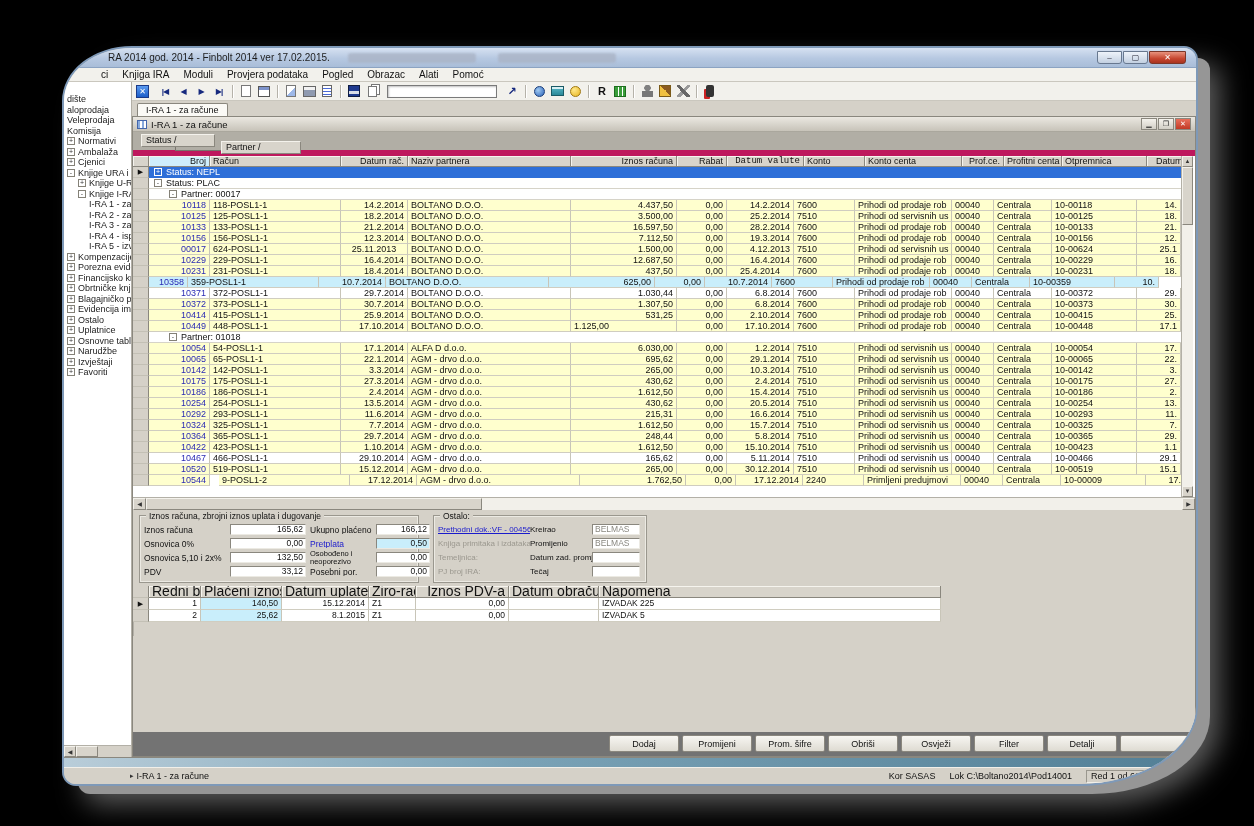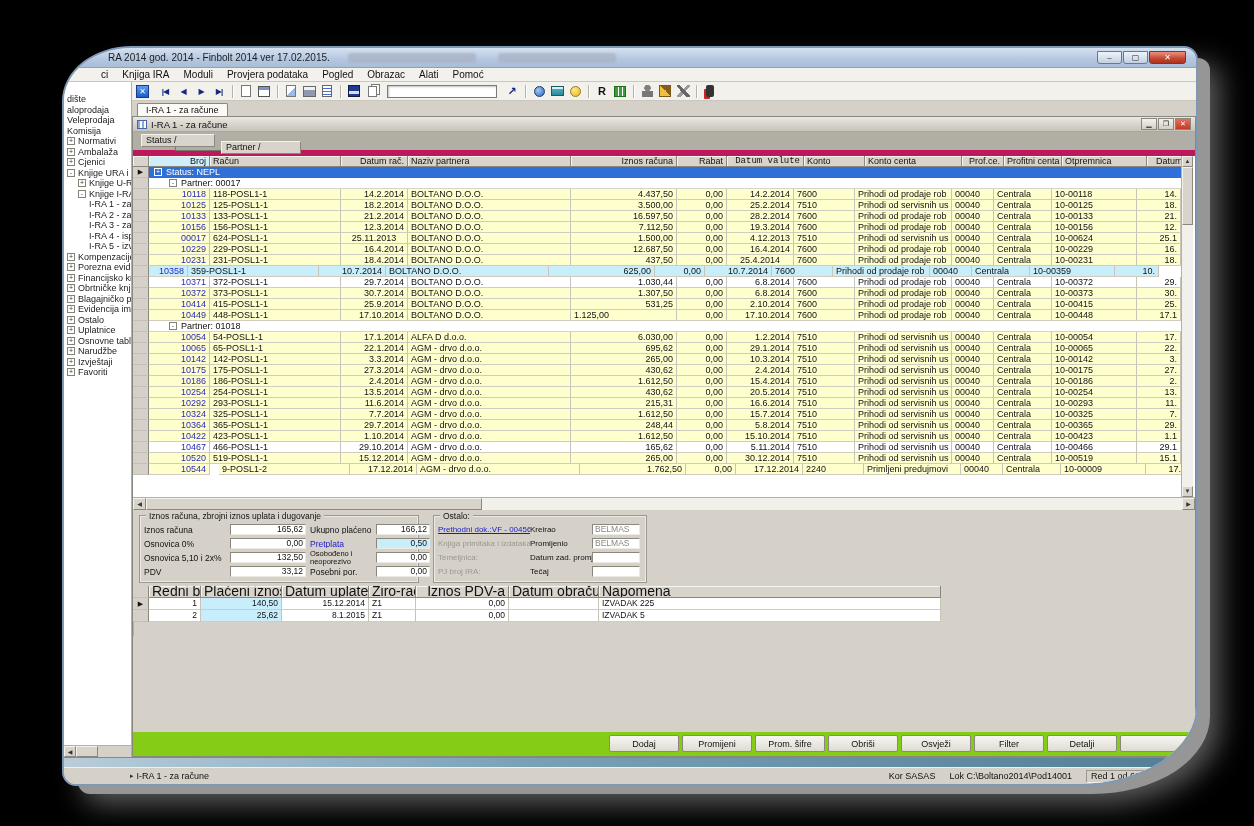--- a/index.html
+++ b/index.html
@@ -194,21 +194,21 @@
   .pcell { background:#fff; border-right:1px solid #c8c5b8; border-bottom:1px solid #d0cdc0;
     font-size:8.5px; line-height:11px; padding:0 3px; overflow:hidden; white-space:nowrap; color:#111; }
   .pcell.cyan { background:#c9eefb; }
   .pgutter { width:16px; flex:0 0 16px; background:#d5d1c8; border-right:1px solid #8a877e;
     border-bottom:1px solid #c3c0b5; font-size:7px; line-height:11px; text-align:center; color:#111; }
   .pay-fill { width:808px; height:14px; border-left:1px solid #b3b0a7; }
 
   .filler { flex:1 1 auto; background:#d5d1c8; }
 
   
-  .buttons-row { flex:0 0 24px; display:flex; justify-content:flex-end; gap:3px; padding:3px 5px; background:#84cc16; }
+  .buttons-row { flex:0 0 24px; display:flex; justify-content:flex-end; gap:3px; padding:3px 5px; background:#737373; }
   .abtn { width:70px; height:17px; font-size:9px; color:#111; background:linear-gradient(#f7f6f2,#dedbd2);
     border:1px solid #8a877e; border-radius:2px; font-family:inherit; }
 
   
   .bottom-strip { flex:0 0 10px; background:linear-gradient(90deg,#b9cdd9,#7aa2b6 40%,#527f96); border-top:1px solid #8a877e; }
   .bottombar { flex:0 0 17px; display:flex; align-items:center; background:#d5d1c8;
     border-top:1px solid #f1efe9; font-size:9px; color:#111; padding:0 6px; }
   .bb-tab { margin-left:60px; display:flex; align-items:center; gap:3px; }
   .bb-arrow { font-size:7px; color:#333; }
   .bb-spacer { flex:1 1 auto; }
@@ -457,20 +457,27 @@
                 <div class="gcell hcell" data-name="grid-column-header-10" style="width: 58px; text-align: left;">Profitni centa</div>
                 <div class="gcell hcell" data-name="grid-column-header-11" style="width: 85px; text-align: left;">Otpremnica</div>
                 <div class="gcell hcell" data-name="grid-column-header-12" style="width: 44px; text-align: right;">Datum i</div>
               </div>
             <div class="grid-body" id="grid-body" data-name="grid-body">
                 <div class="grow sel" data-name="group-row">
                   <div class="gcell gutter" data-name="row-gutter">▶</div>
                   <div class="gcell gcell-group" data-name="group-label-cell" style="width: 1032px; padding-left: 5px;">
                     <span class="expbox" data-name="expand-icon">+</span>
                     <span class="glabel" data-name="group-label">Status: NEPL</span>
+                  </div>
+                </div>
+                <div class="grow" data-name="group-row">
+                  <div class="gcell gutter" data-name="row-gutter"></div>
+                  <div class="gcell gcell-group" data-name="group-label-cell" style="width: 1032px; padding-left: 5px;">
+                    <span class="expbox" data-name="collapse-icon">-</span>
+                    <span class="glabel" data-name="group-label">Status: PLAC</span>
                   </div>
                 </div>
                 <div class="grow" data-name="group-row">
                   <div class="gcell gutter" data-name="row-gutter"></div>
                   <div class="gcell gcell-group" data-name="group-label-cell" style="width: 1032px; padding-left: 20px;">
                     <span class="expbox" data-name="collapse-icon">-</span>
                     <span class="glabel" data-name="group-label">Partner: 00017</span>
                   </div>
                 </div>
                 <div class="grow" data-name="table-row">

